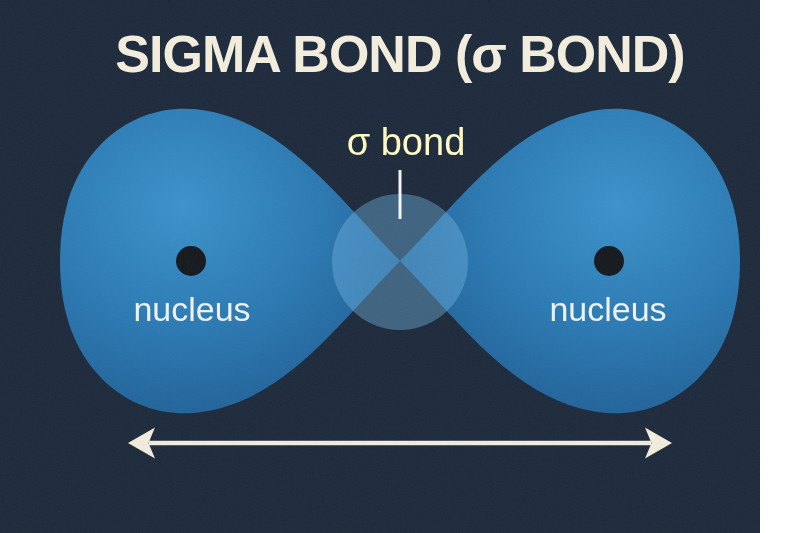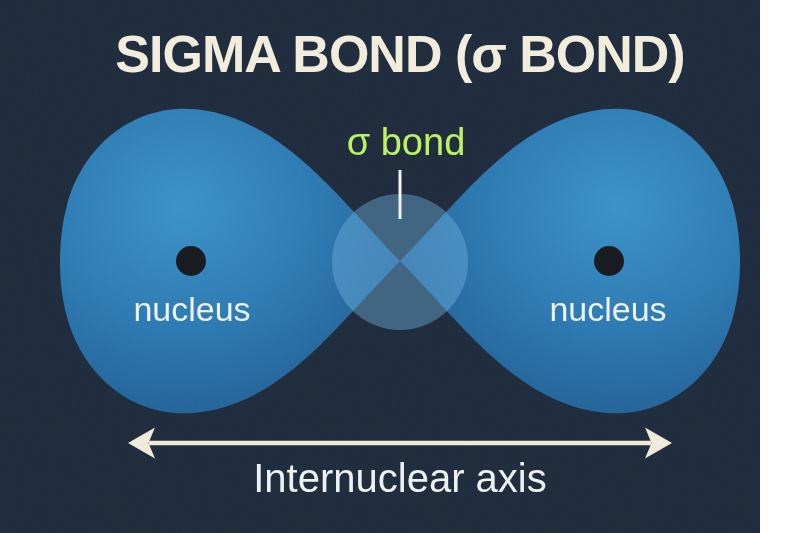--- a/index.html
+++ b/index.html
@@ -102,21 +102,20 @@
       <line x1="149" y1="443" x2="651" y2="443" stroke-width="4.5" stroke="#f1ecdc"></line>
       <path d="M 128 443 L 155 427.5 L 148.5 443 L 155 458.5 Z" fill="#f1ecdc"></path>
       <path d="M 672 443 L 645 427.5 L 651.5 443 L 645 458.5 Z" fill="#f1ecdc"></path>
     </g>
 
     <rect x="0" y="0" width="800" height="533" filter="url(#grain)" opacity="0.05"></rect>
   </svg>
 
   <div class="txt title" style="color: rgb(242, 236, 221);">SIGMA BOND (σ BOND)</div>
 
-  <div class="txt sigma-label" style="color: #bef264;">σ bond</div>
+  <div class="txt sigma-label" style="color: #fef9c3;">σ bond</div>
 
   <div class="txt nucleus-label left" style="color: rgb(237, 241, 243);">nucleus</div>
 
   <div class="txt nucleus-label right" style="color: rgb(237, 241, 243);">nucleus</div>
 
-  <div class="txt axis-label" style="color: rgb(237, 241, 243);">Internuclear axis</div>
 
 </div>
 
 </body></html>

